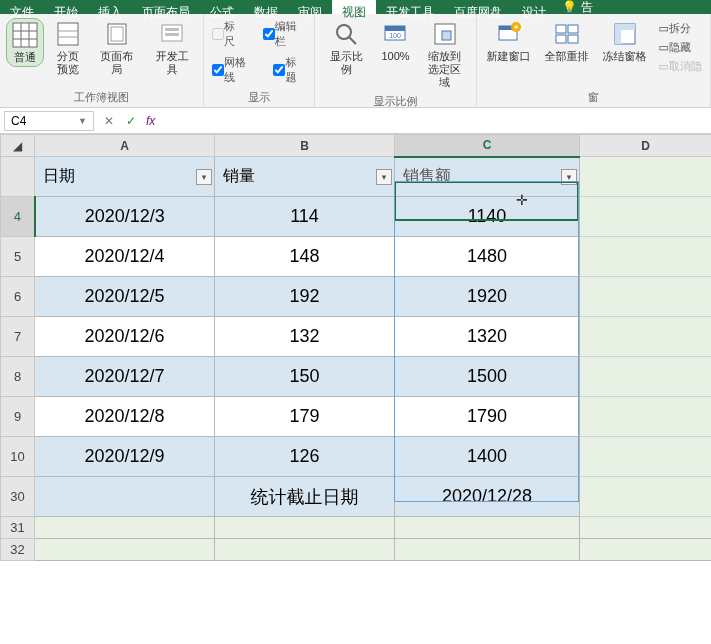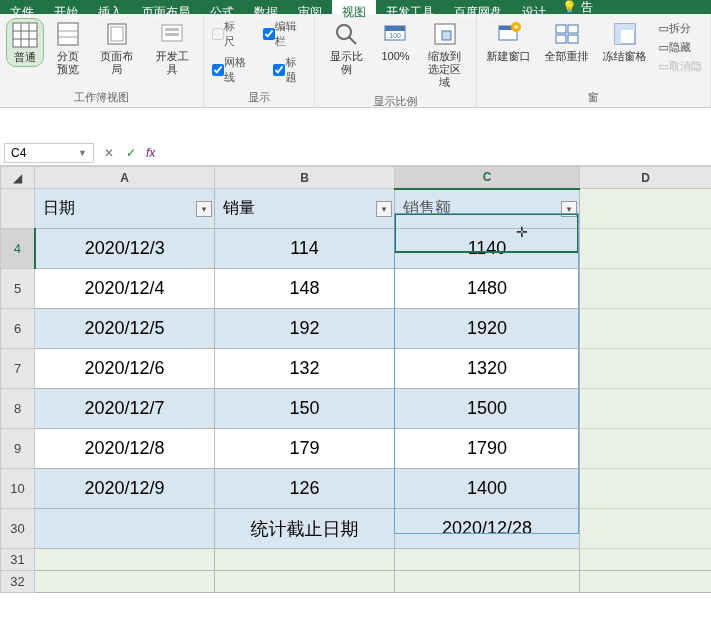--- a/index.html
+++ b/index.html
@@ -19,21 +19,21 @@
   .group-label { text-align:center; font-size:11px; color:#666; padding-top:2px; }
   .big-btn { display:flex; flex-direction:column; align-items:center; gap:2px; padding:2px 4px; cursor:pointer; }
   .big-btn .icn { width:28px; height:28px; display:flex; align-items:center; justify-content:center; }
   .big-btn span { font-size:11px; color:#333; text-align:center; line-height:1.2; }
   .big-btn.hl { background:#d9ead8; border:1px solid #8bbf8b; border-radius:10px; }
   .chk-row { display:flex; align-items:center; font-size:11px; color:#555; padding:1px 2px; }
   .chk-row input { width:12px; height:12px; }
   .side-list { display:flex; flex-direction:column; gap:2px; padding-top:2px; }
 
   
-  .fbar { display:flex; align-items:center; border-bottom:1px solid #d0d0d0; height:26px; background:#fff;margin-top:32px; }
+  .fbar { display:flex; align-items:center; border-bottom:1px solid #d0d0d0; height:26px; background:#fff; }
   .namebox { width:90px; border:1px solid #ccc; margin:2px 4px; height:20px; display:flex; align-items:center; padding:0 6px; font-size:12px; background:#fff; }
   .namebox .dd { margin-left:auto; font-size:9px; color:#777; }
   .fbar-btn { width:22px; text-align:center; color:#777; font-size:12px; cursor:pointer; }
   .fbar-btn.ok { color:#2a8a2a; }
   .fxlabel { font-style:italic; font-size:12px; color:#701a75; padding:0 4px; }
   .formula-input { flex:1; border:none; outline:none; font-size:13px; padding:0 6px; height:20px; }
 
   
   .grid-wrap { position:relative; }
   table.grid { border-collapse:collapse; width:100%; table-layout:fixed; }

